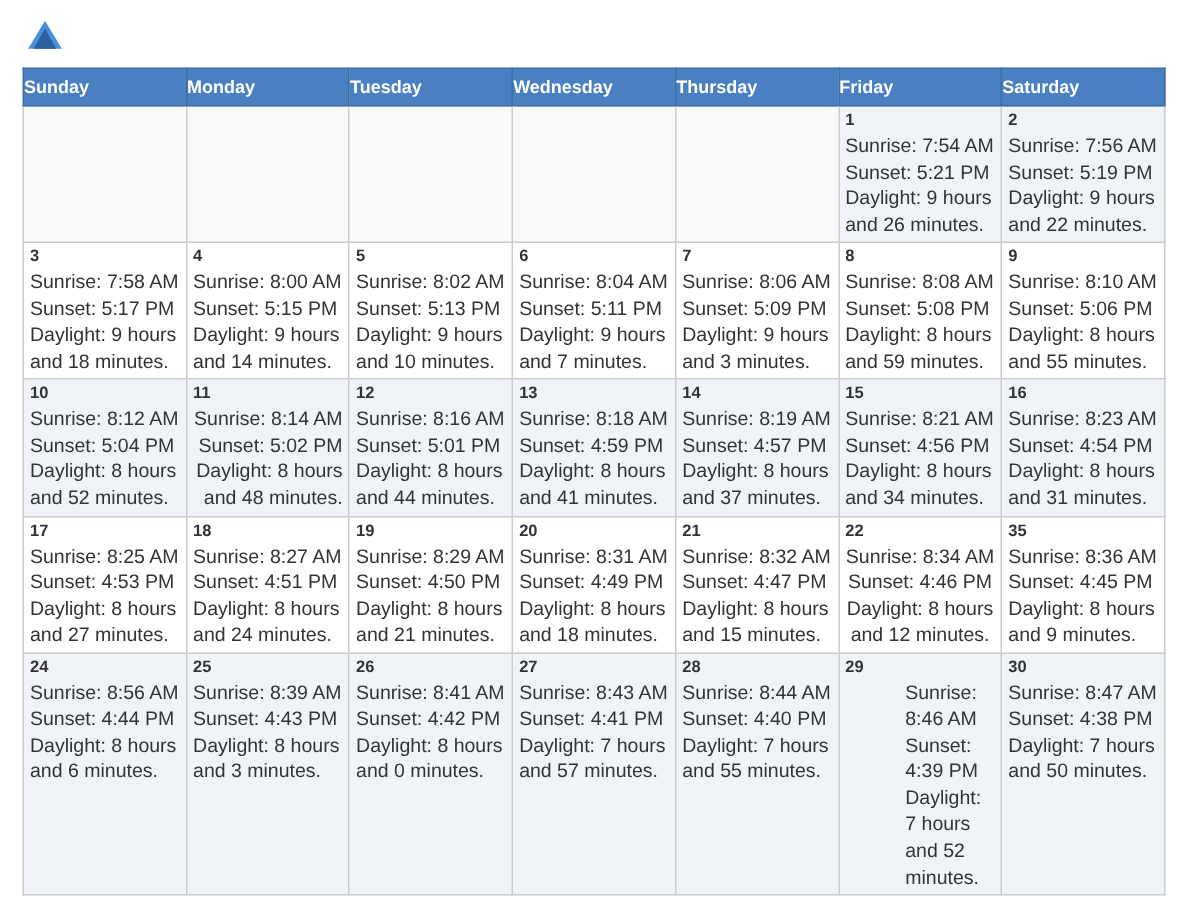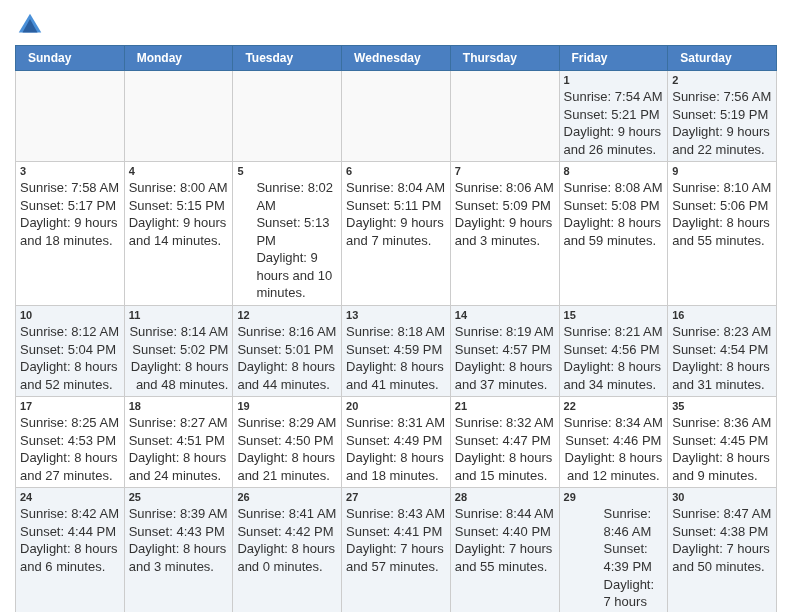--- a/index.html
+++ b/index.html
@@ -54,21 +54,21 @@
     table {
       width: 100%;
       border-collapse: collapse;
       table-layout: fixed;
     }
     th {
       background-color: #4a7fc1;
       color: #fff;
       font-size: 12px;
       font-weight: bold;
-      padding: 5px 12px;
+      padding: 5px 0;
       text-align: left;
       border: 1px solid #3a6fa0;
     }
     td {
       border: 1px solid #ccc;
       vertical-align: top;
       padding: 3px 4px;
       font-size: 9.5px;
       color: #333;
       height: 82px;
@@ -152,21 +152,21 @@
 Daylight: 9 hours and 18 minutes.</div>
           </td>
           <td>
             <div class="day-num">4</div>
             <div class="day-info" style="white-space: pre-line;">Sunrise: 8:00 AM
 Sunset: 5:15 PM
 Daylight: 9 hours and 14 minutes.</div>
           </td>
           <td>
             <div class="day-num">5</div>
-            <div class="day-info" style="white-space: pre-line; margin-left: 19px;">Sunrise: 8:02 AM
+            <div class="day-info" style="white-space: pre-line;">Sunrise: 8:02 AM
 Sunset: 5:13 PM
 Daylight: 9 hours and 10 minutes.</div>
           </td>
           <td>
             <div class="day-num">6</div>
             <div class="day-info" style="white-space: pre-line;">Sunrise: 8:04 AM
 Sunset: 5:11 PM
 Daylight: 9 hours and 7 minutes.</div>
           </td>
           <td>
@@ -272,21 +272,21 @@
           <td>
             <div class="day-num">35</div>
             <div class="day-info" style="white-space: pre-line;">Sunrise: 8:36 AM
 Sunset: 4:45 PM
 Daylight: 8 hours and 9 minutes.</div>
           </td>
         </tr>
         <tr>
           <td class="shaded">
             <div class="day-num">24</div>
-            <div class="day-info" style="white-space: pre-line;">Sunrise: 8:42 AM
+            <div class="day-info" style="white-space: pre-line;">Sunrise: 8:56 AM
 Sunset: 4:44 PM
 Daylight: 8 hours and 6 minutes.</div>
           </td>
           <td class="shaded">
             <div class="day-num">25</div>
             <div class="day-info" style="white-space: pre-line;">Sunrise: 8:39 AM
 Sunset: 4:43 PM
 Daylight: 8 hours and 3 minutes.</div>
           </td>
           <td class="shaded">

